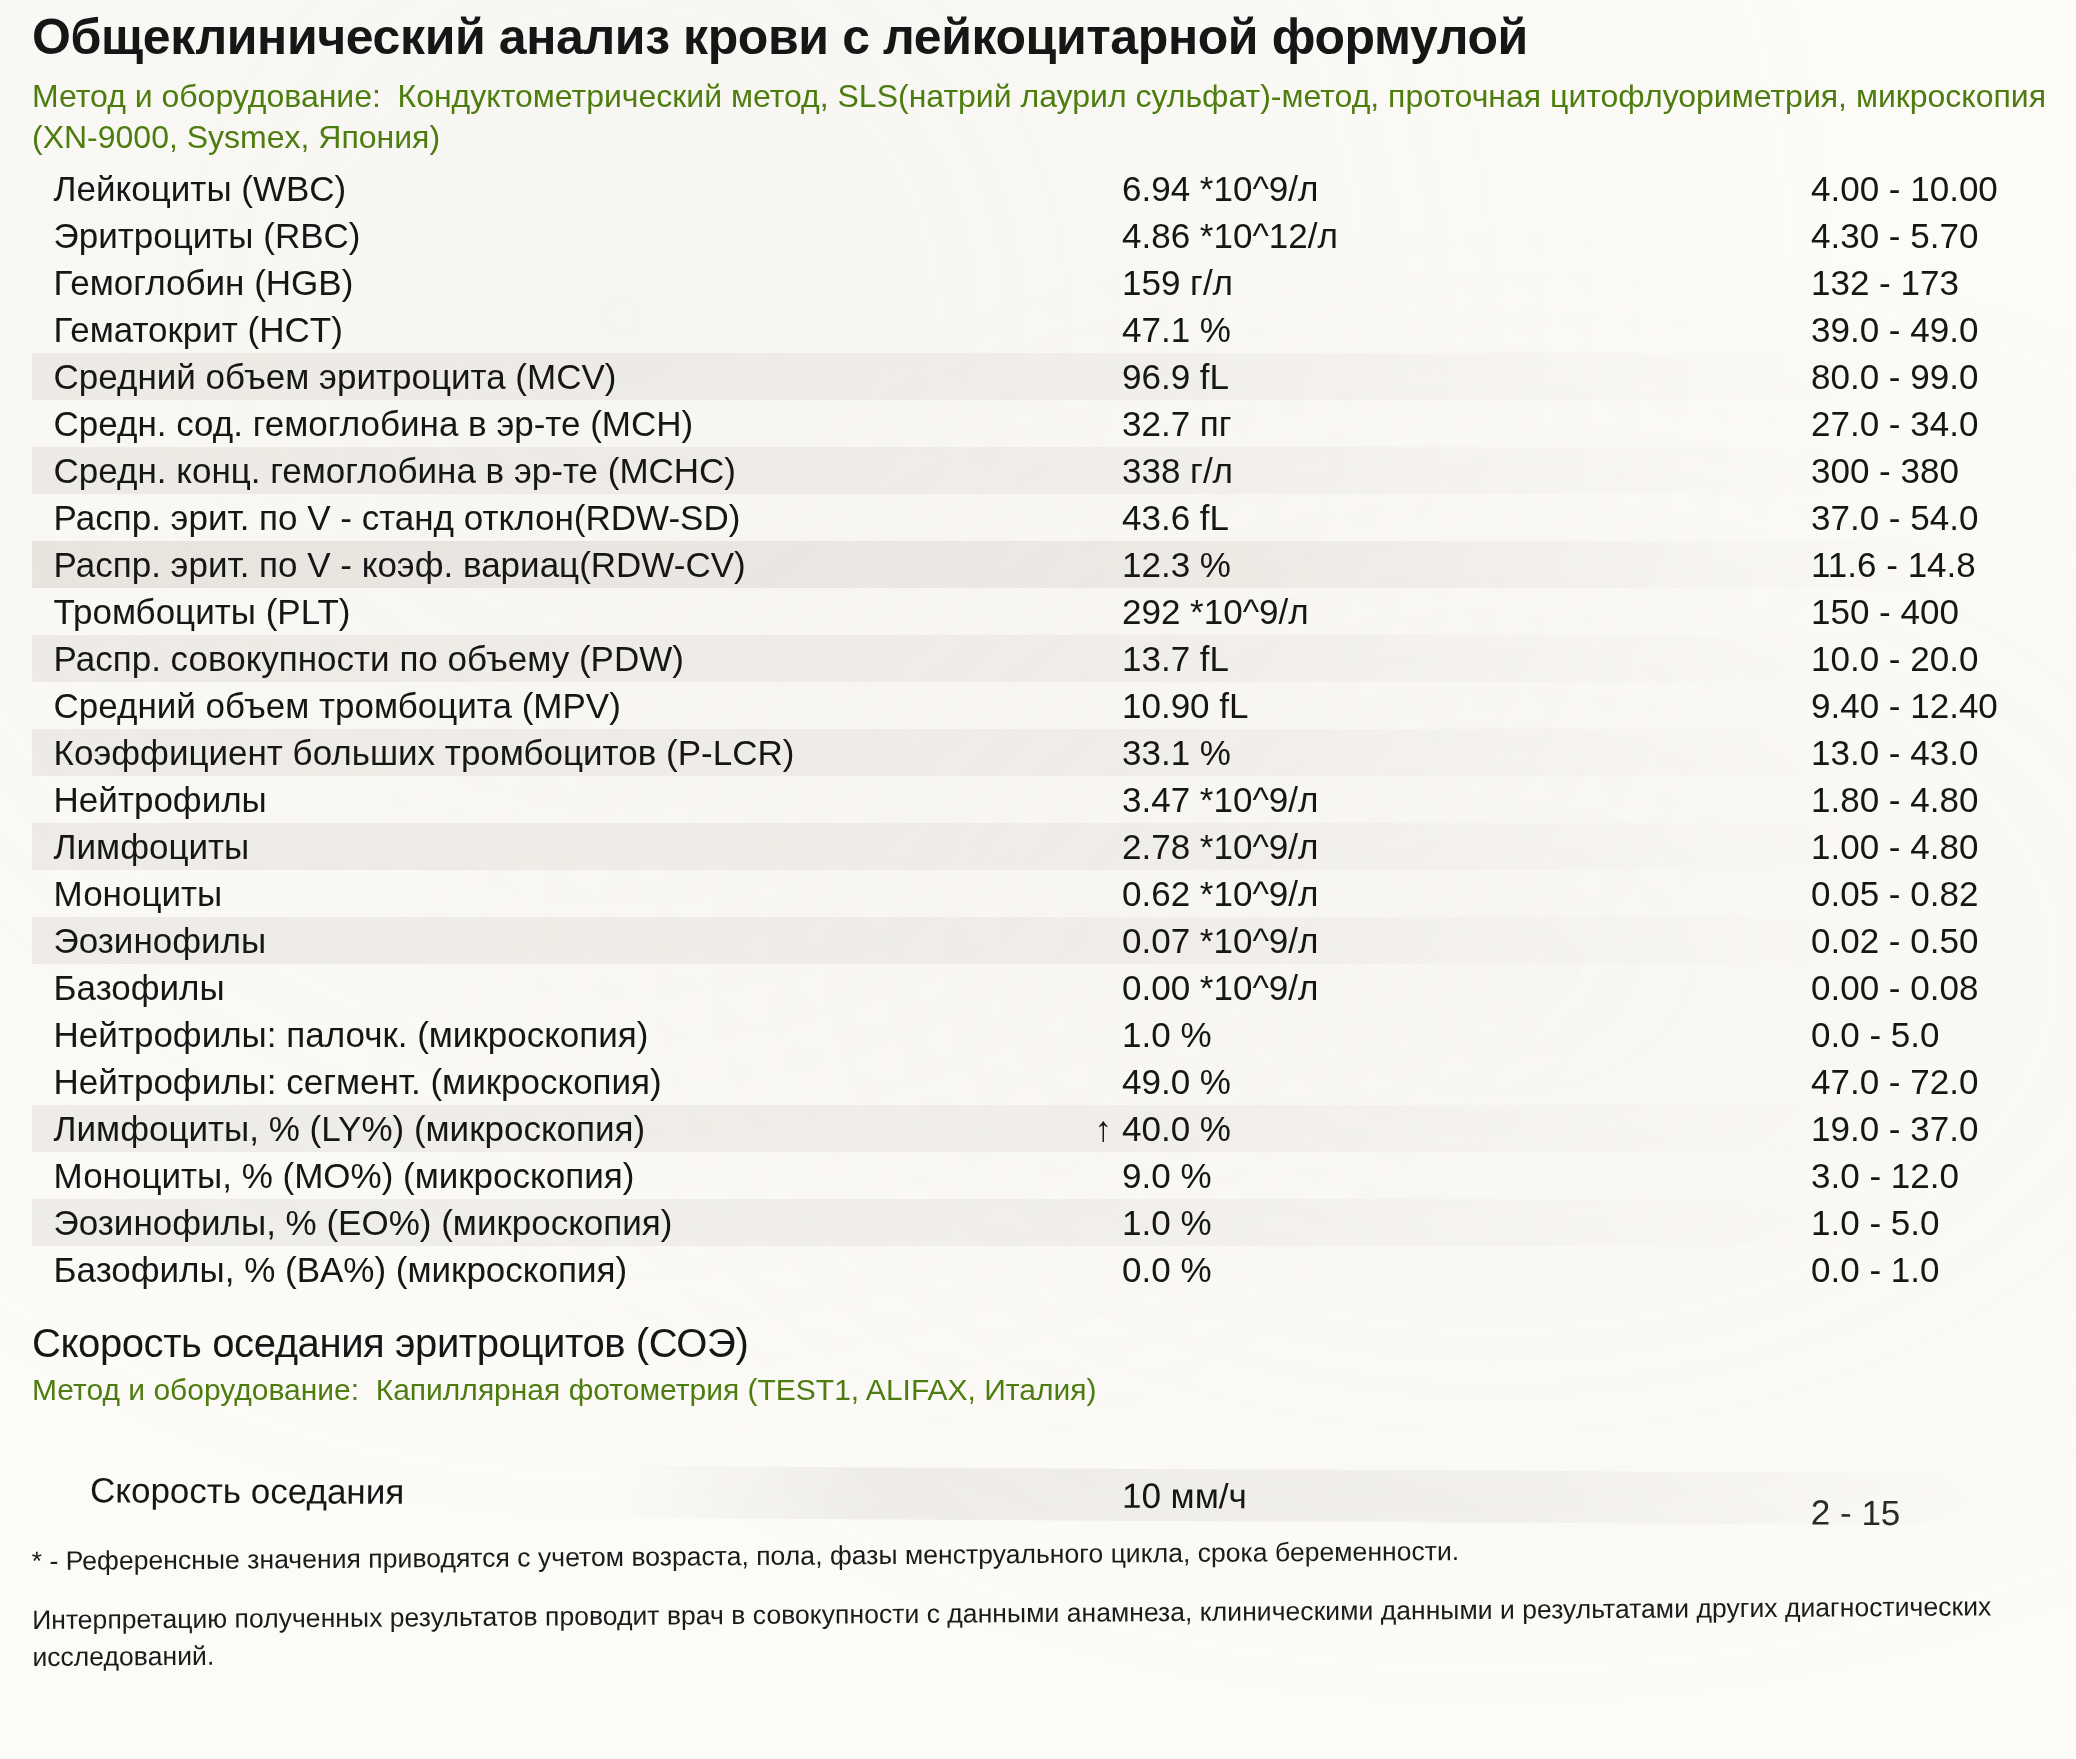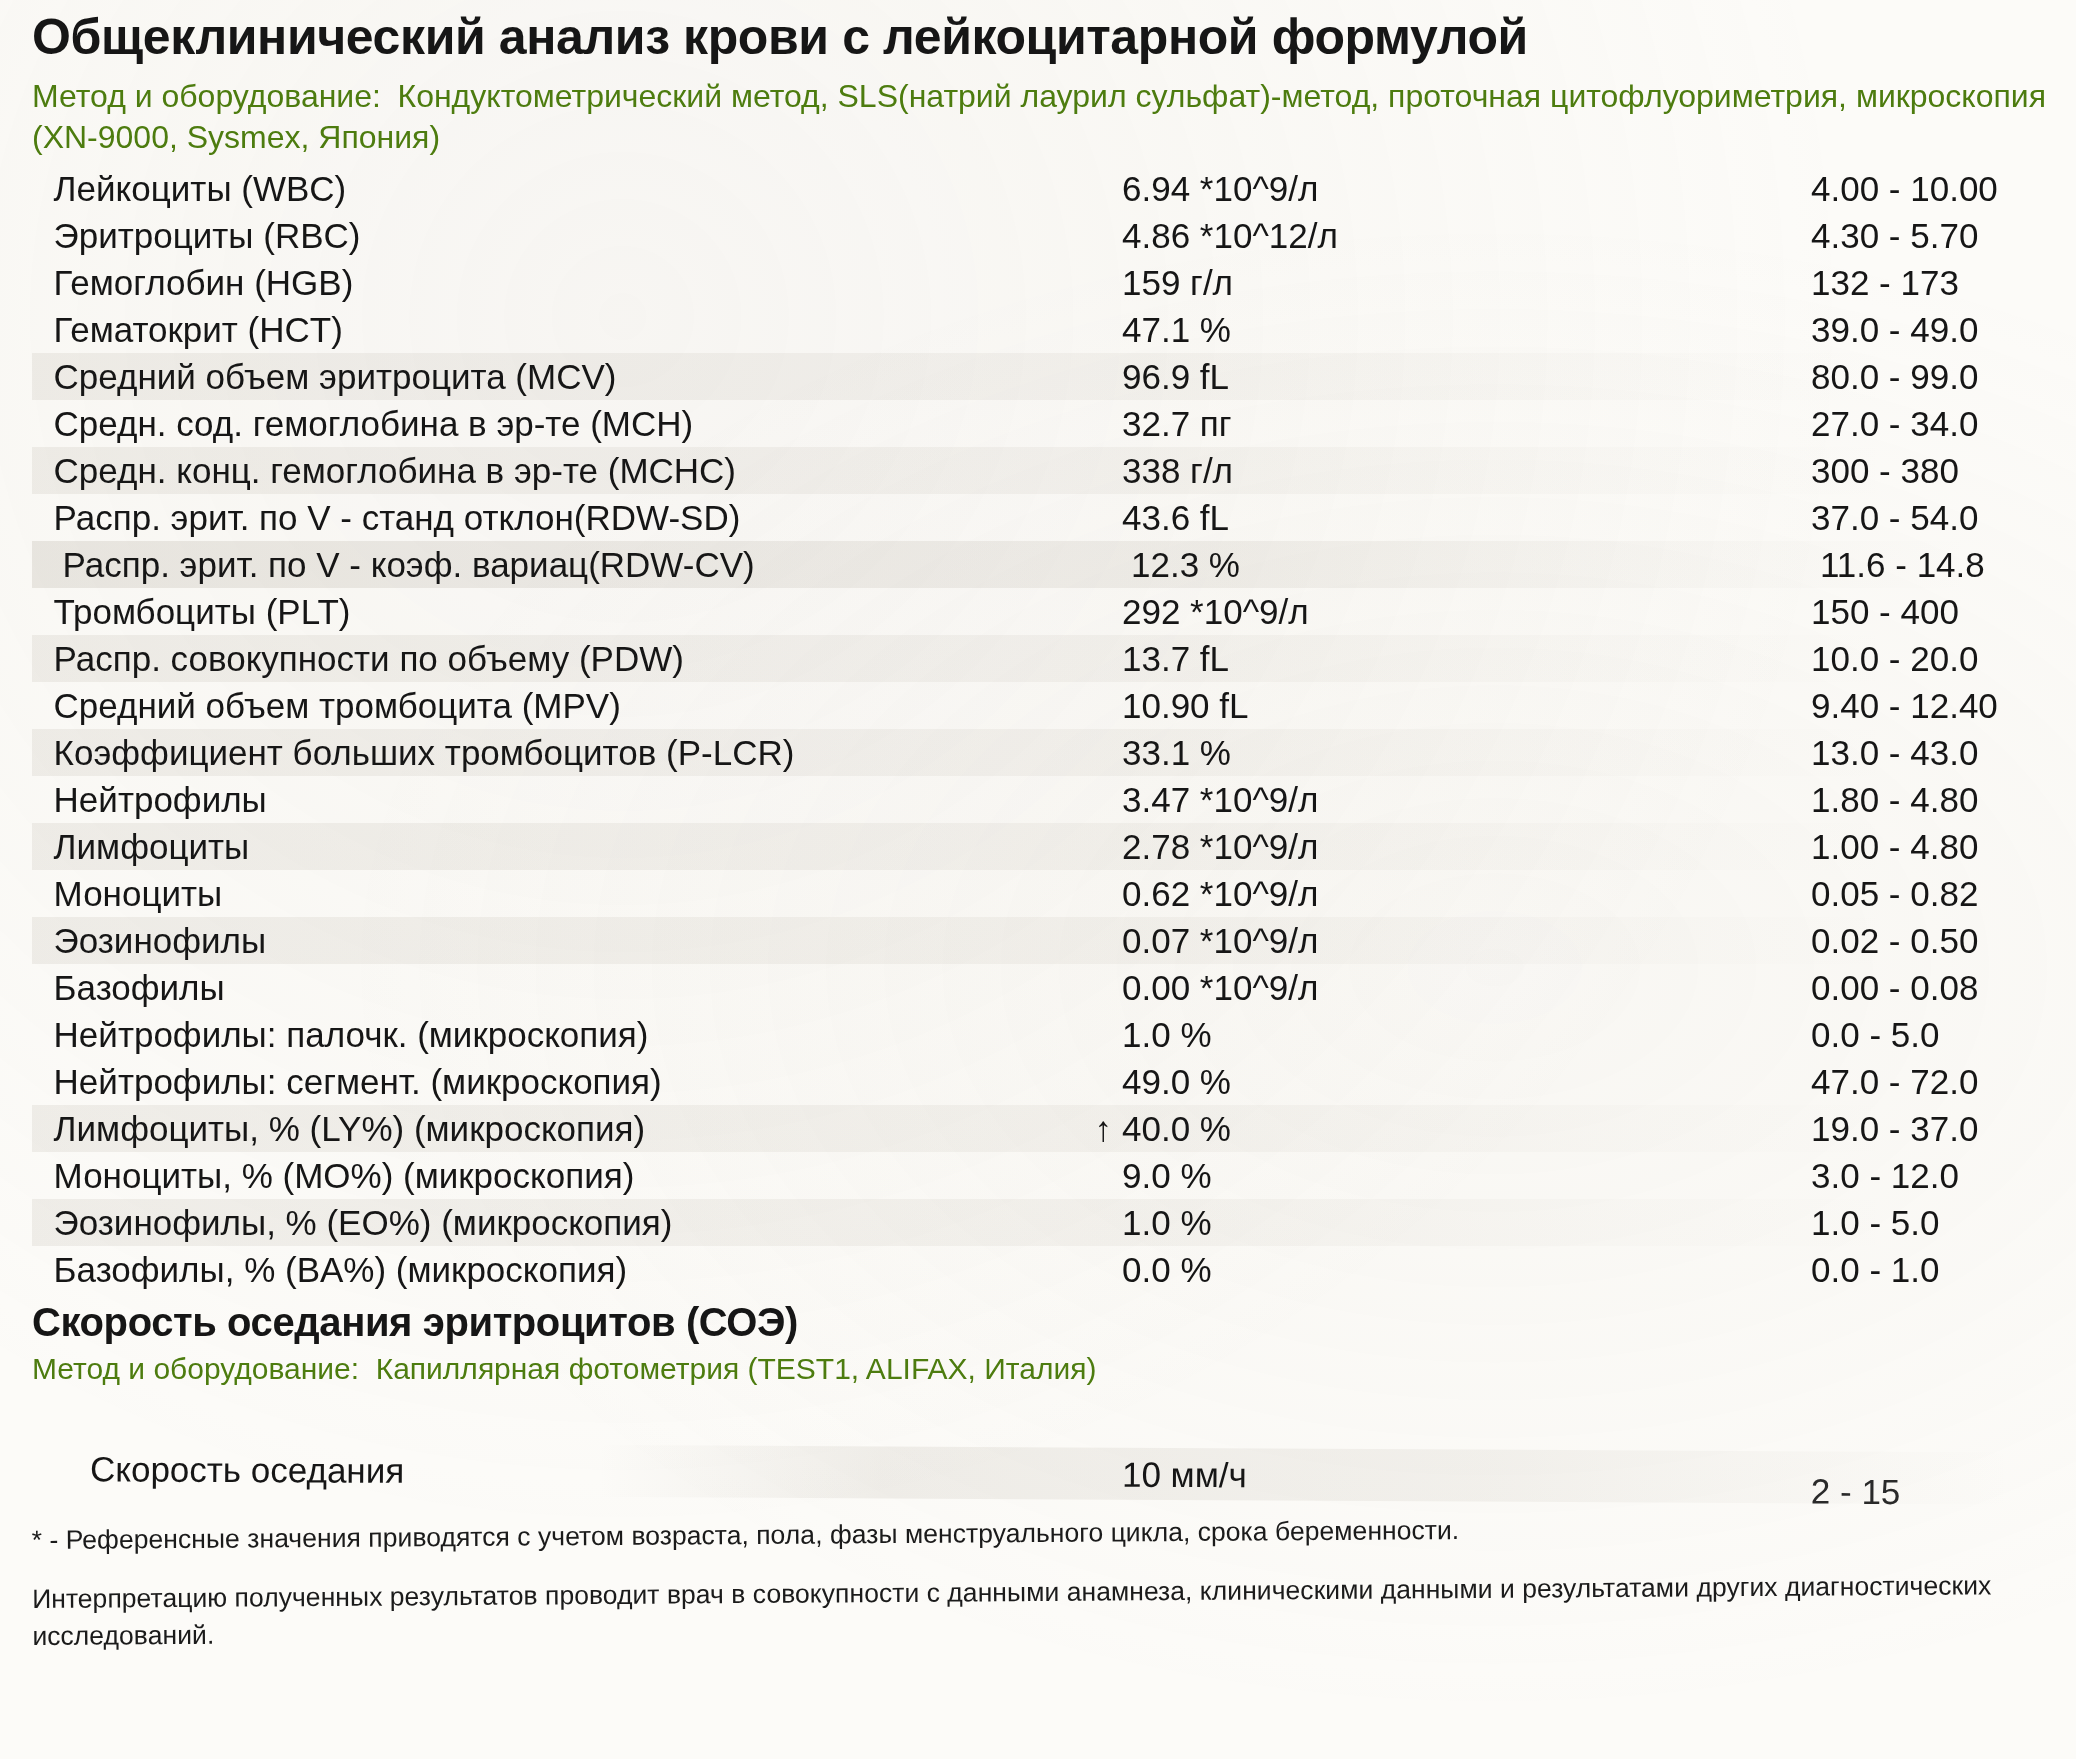--- a/index.html
+++ b/index.html
@@ -54,26 +54,25 @@
   #cbc-rows .row:nth-child(11),
   #cbc-rows .row:nth-child(13),
   #cbc-rows .row:nth-child(15),
   #cbc-rows .row:nth-child(17),
   #cbc-rows .row:nth-child(21),
   #cbc-rows .row:nth-child(23) {
     background: linear-gradient(90deg, rgba(172,164,150,0.16) 0%, rgba(172,164,150,0.10) 55%, rgba(172,164,150,0.03) 80%, transparent 92%);
   }
   #cbc-rows .row:nth-child(9) {
     background: linear-gradient(90deg, rgba(168,160,146,0.22) 0%, rgba(168,160,146,0.14) 60%, rgba(168,160,146,0.04) 85%, transparent 96%);
-    padding-left: 9px;
   }
   .section-title {
-    margin: 7px 0 5px 0;
+    margin: 28px 0 5px 0;
     font-size: 40px;
-    font-weight: bold;
+    font-weight: normal;
     letter-spacing: -0.4px;
   }
   .method.small {
     font-size: 30px;
     line-height: 37px;
   }
   .esr-table { margin-top: 55px; }
   .esr-row {
     height: 52px;
     transform: rotate(0.3deg);

